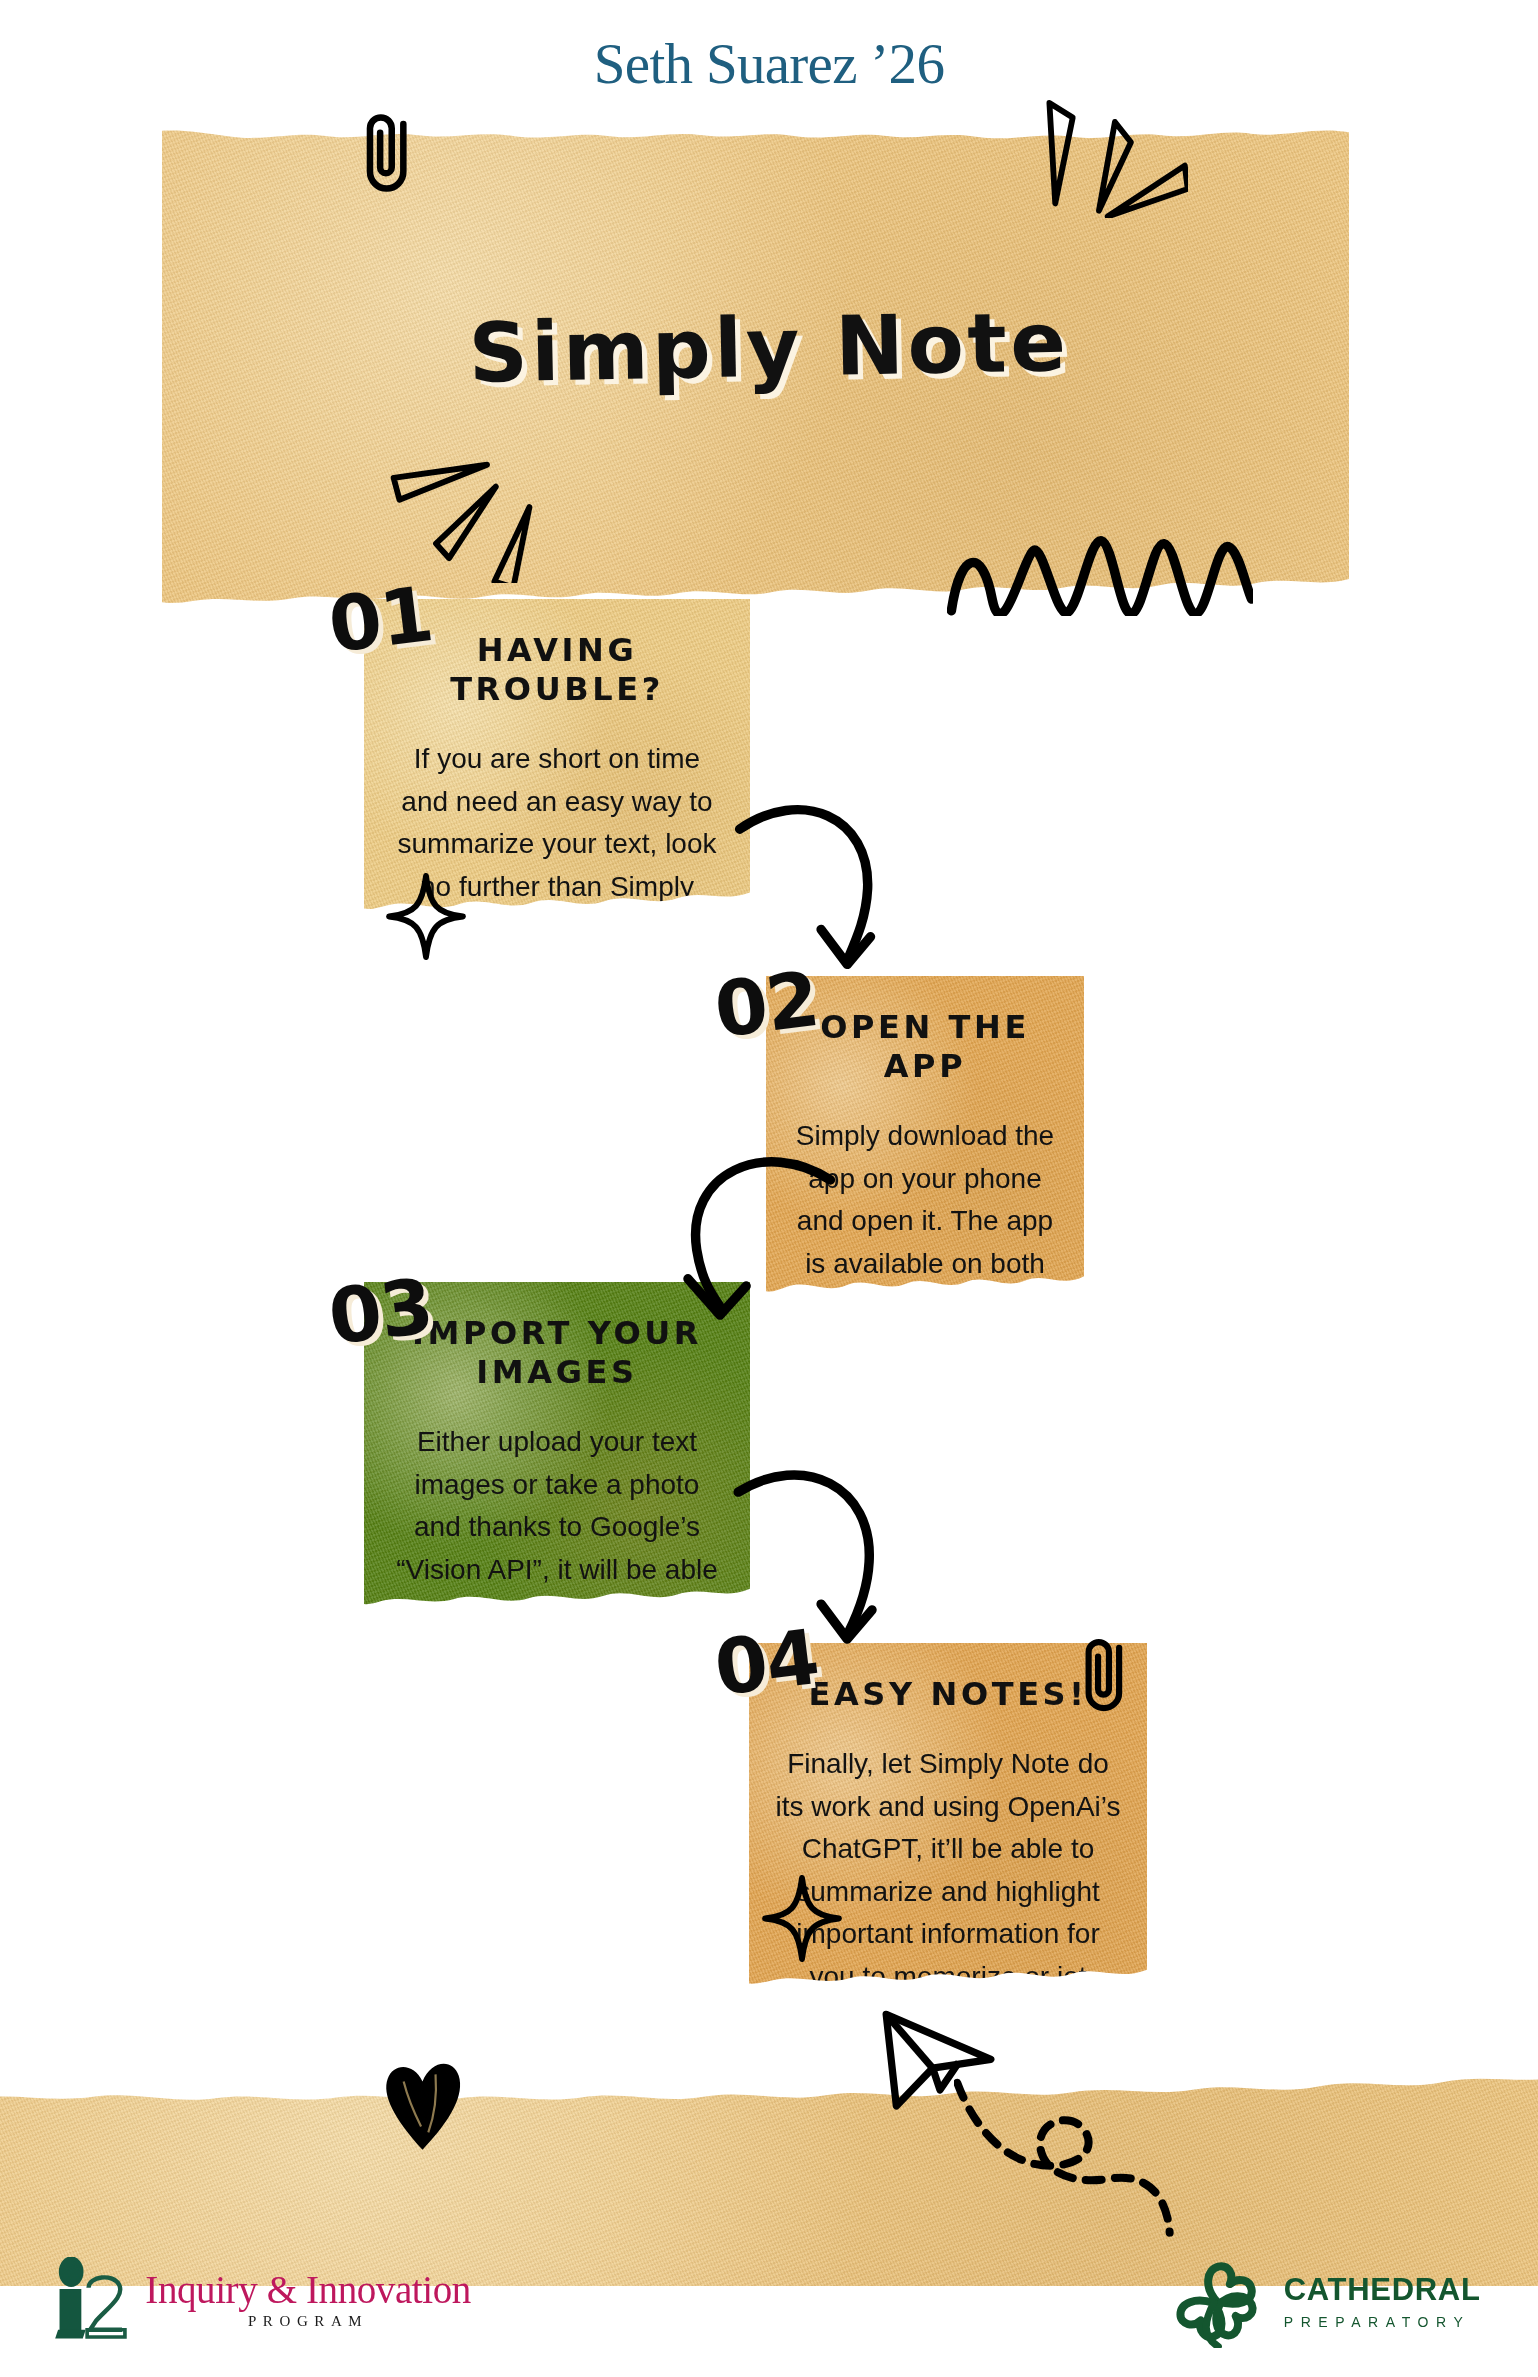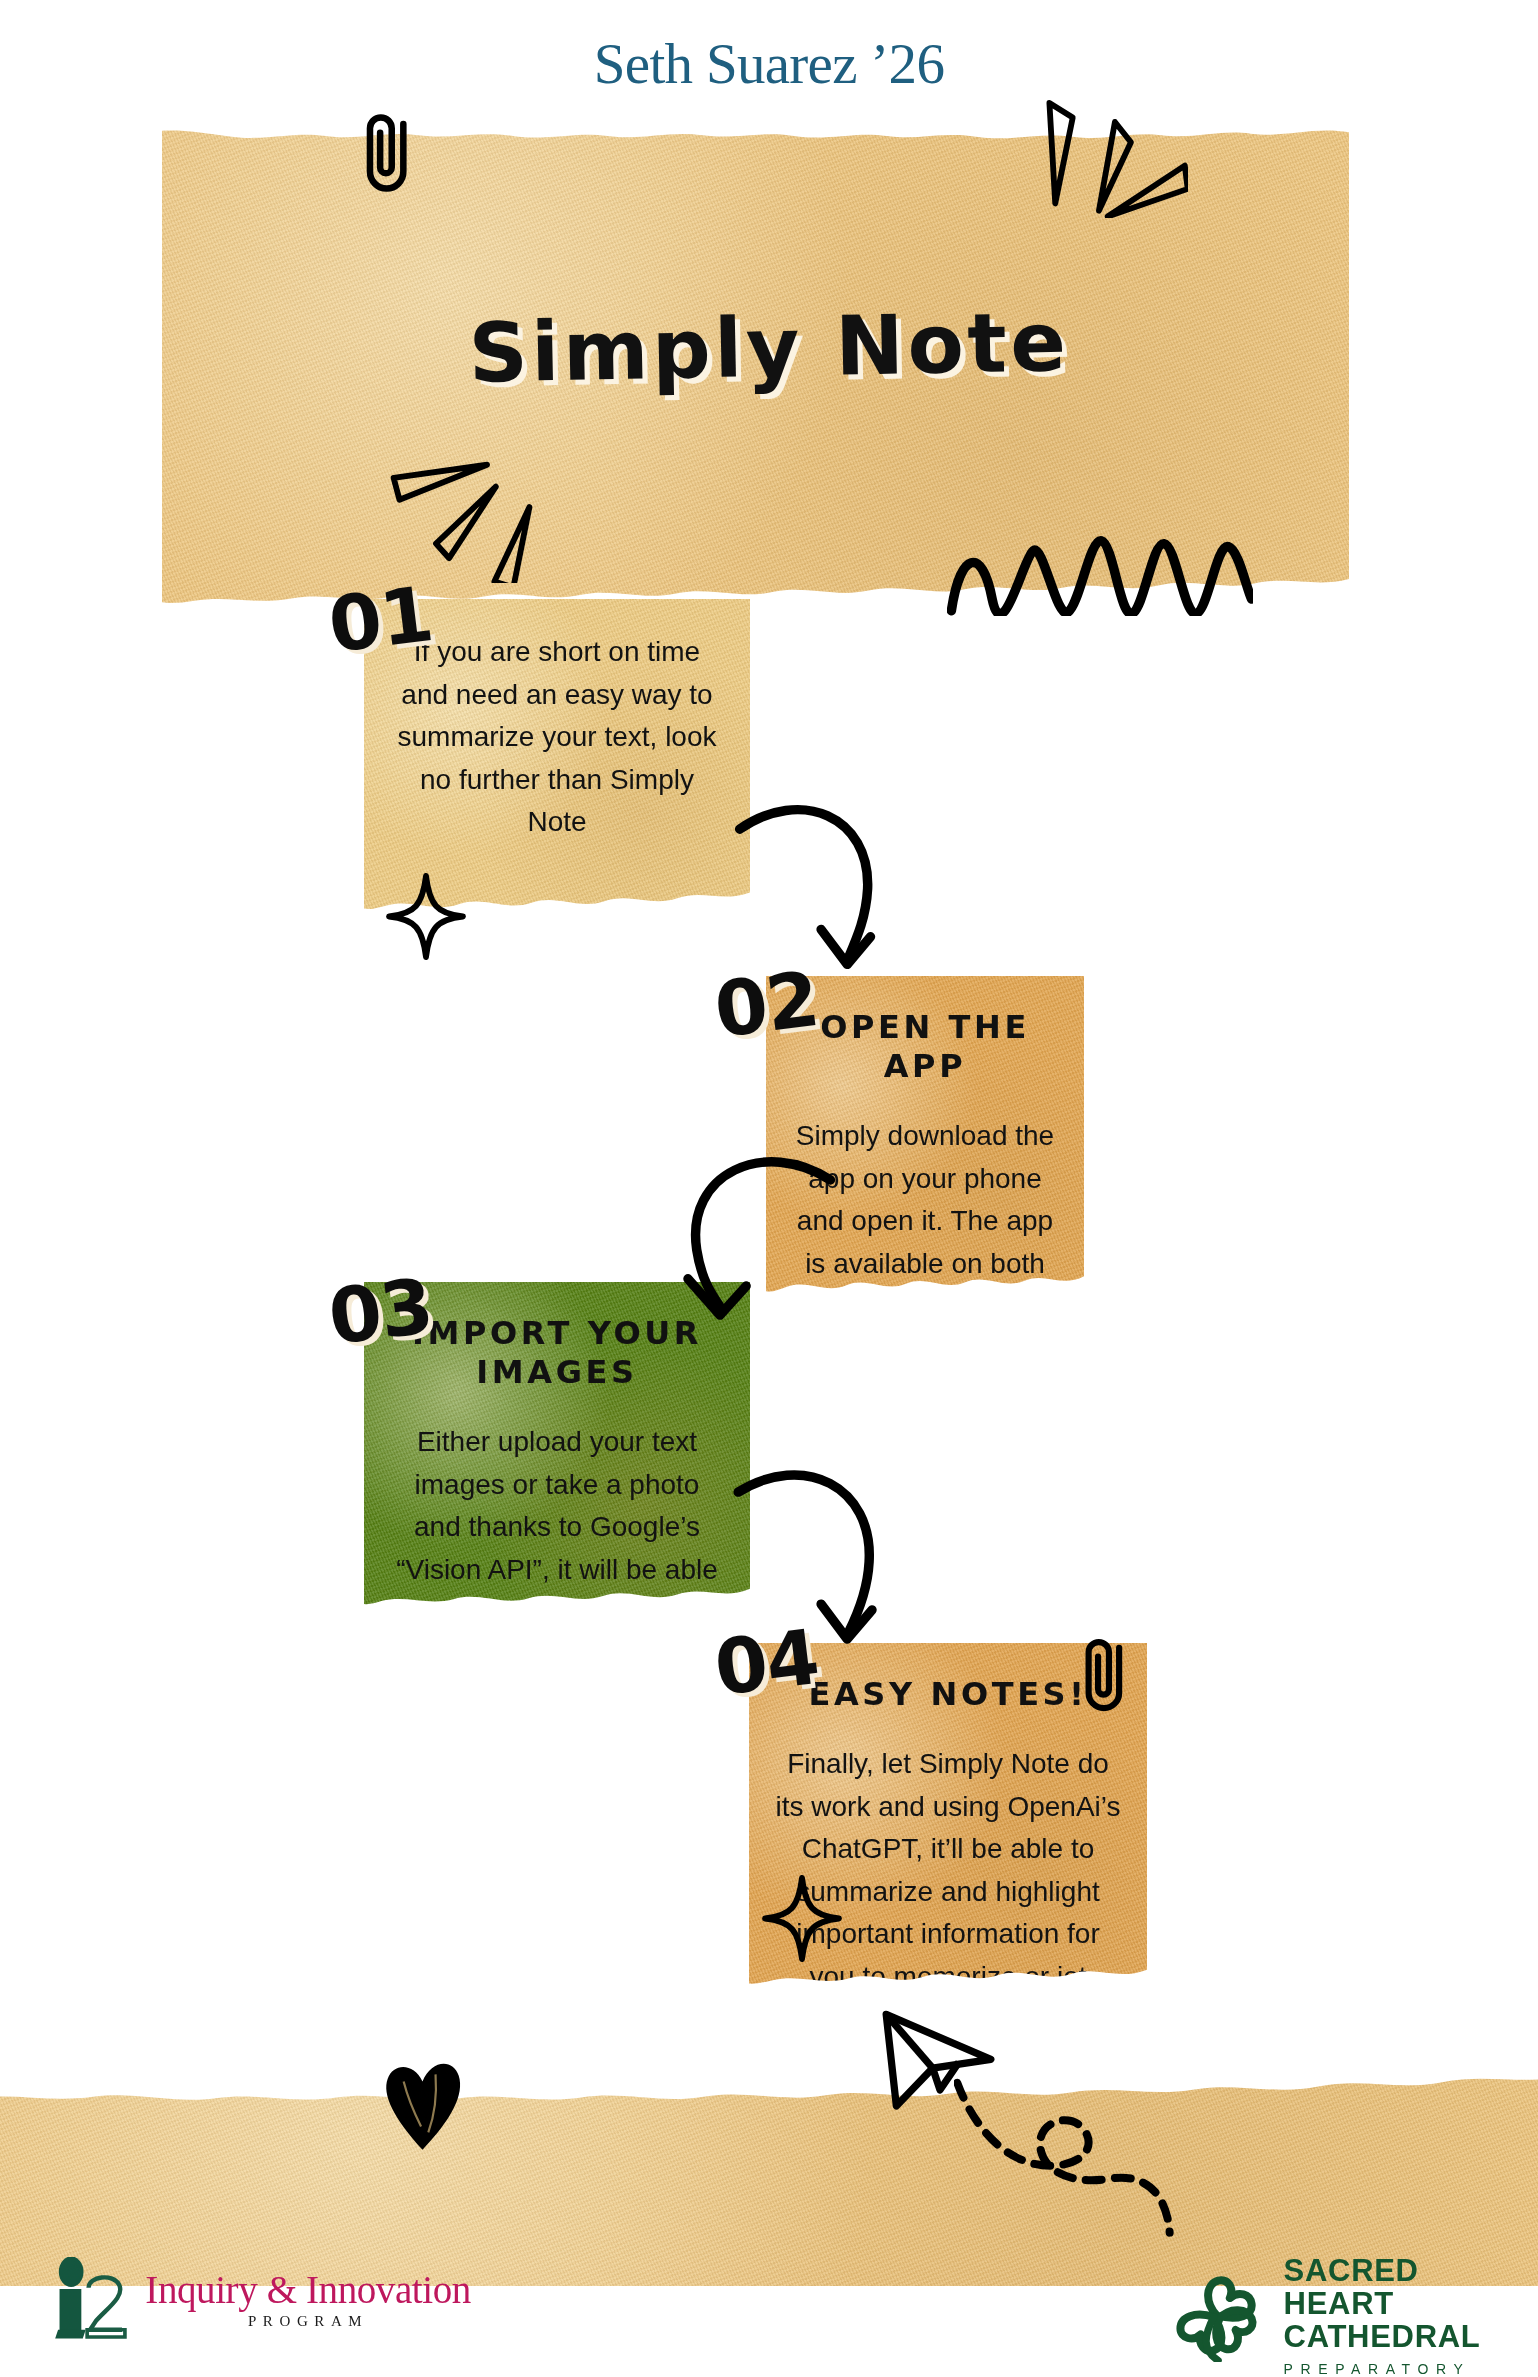--- a/index.html
+++ b/index.html
@@ -243,20 +243,21 @@
 
   <svg class="deco" style="left:947px;top:510px;width:306px;height:106px;" viewBox="0 0 420 145">
     <path d="M6,138 C18,58 48,48 62,122 C76,190 104,68 118,56 C132,44 150,150 166,140
              C182,130 196,38 212,42 C228,46 238,148 254,142 C270,136 282,44 298,46
              C314,48 326,146 342,142 C358,138 370,46 386,50 C400,54 410,104 418,122" fill="none" stroke="#000" stroke-width="13" stroke-linecap="round" stroke-linejoin="round"></path>
   </svg>
 
   <div class="card" id="card1">
     <div class="paper-tex"></div>
     <div class="card-body-inner">
+      <div class="card-title">HAVING TROUBLE?</div>
       <div class="card-text">If you are short on time and need an easy way to summarize your text, look no further than Simply Note</div>
     </div>
     <svg class="torn" style="bottom:-1.5px;height:31px;z-index:3;" viewBox="0 0 530 42" preserveAspectRatio="none">
       <path fill="#ffffff" d="M0,42 H530 V10 C492,24 466,6 430,18 C394,30 366,10 330,22
         C294,34 266,12 230,24 C194,36 166,14 130,26 C94,38 66,18 30,28 C18,31 8,34 0,32 Z"></path>
     </svg>
   </div>
   <div class="step-num" id="num1">01</div>
 
   <svg class="deco" style="left:386px;top:873px;width:80px;height:87px;" viewBox="0 0 110 120">
@@ -374,21 +375,20 @@
     <div class="logo-shc">
       <svg width="109" height="93" viewBox="0 0 150 128">
         <g fill="none" stroke="#14562f" stroke-width="11" stroke-linejoin="round" stroke-linecap="round">
           <path d="M74,64 C56,44 60,20 76,16 C90,13 98,26 92,40 C104,30 120,34 122,48 C124,64 104,72 74,64 Z"></path>
           <path d="M70,66 C44,58 24,66 24,82 C24,96 42,100 52,90 C48,104 58,116 70,112 C84,107 84,86 70,66 Z"></path>
           <path d="M78,68 C92,52 116,54 122,68 C128,82 112,92 100,84 C108,98 100,114 86,110 C72,106 70,86 78,68 Z"></path>
           <path d="M70,66 C56,92 54,112 76,126" stroke-width="10"></path>
         </g>
       </svg>
       <div class="shc-words">
-        <div class="shc-l1">SACRED HEART</div>
         <div class="shc-l2">CATHEDRAL</div>
         <div class="shc-l3">PREPARATORY</div>
       </div>
     </div>
 
   </div>
 
 </div>
 
 

